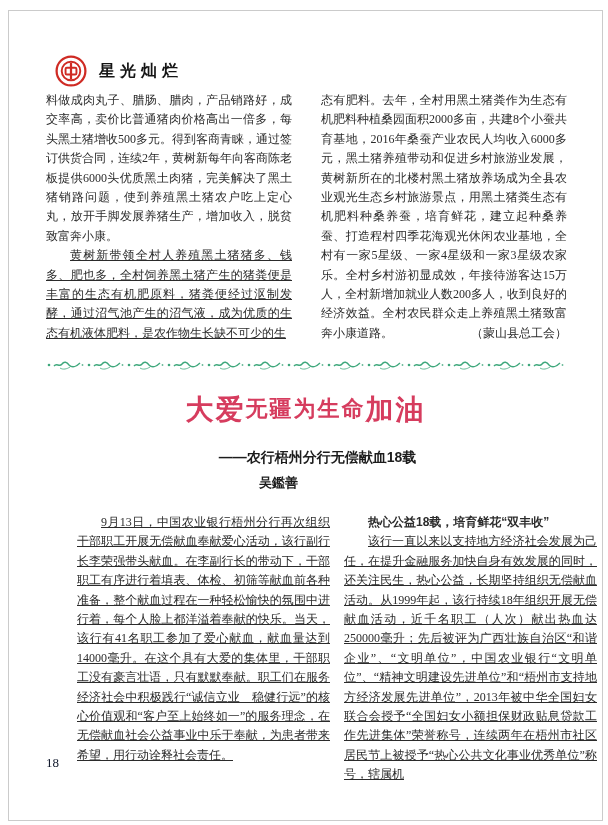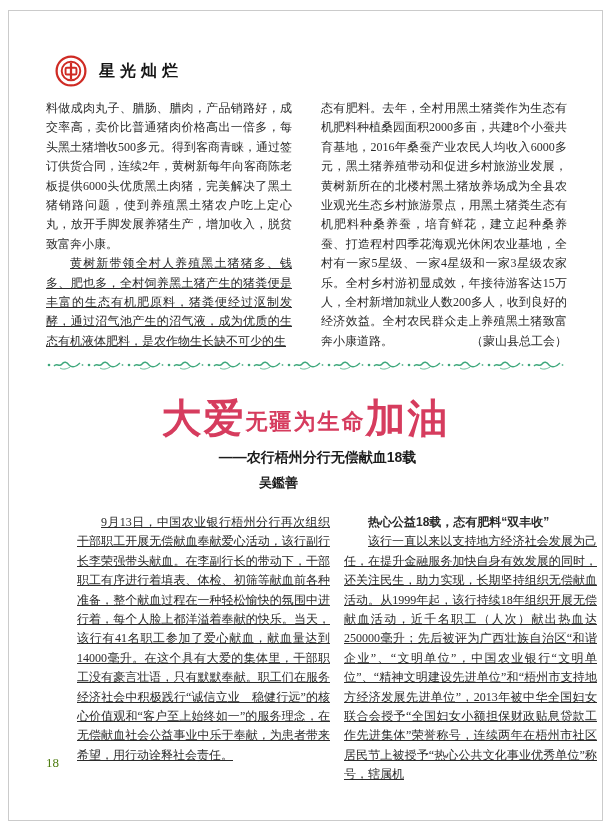--- a/index.html
+++ b/index.html
@@ -14,52 +14,52 @@
   }
   
   .header{position:absolute;top:44px;left:46px;display:flex;align-items:center;}
   .logo{width:32px;height:32px;flex:0 0 auto;}
   .brand{
     margin-left:12px;font-size:16px;font-weight:bold;letter-spacing:5px;color:#141414;
     font-family:Liberation Sans, sans-serif;
   }
   
   .cols{position:absolute;left:37px;width:521px;display:flex;gap:14px;}
-  .top-cols{top:88px;gap:29px;}
+  .top-cols{top:80px;gap:29px;}
   .bottom-cols{top:502px;margin-left:31px;}
   .col{width:253px;font-size:12px;line-height:19.4px;text-align:justify;text-justify:inter-character;}
   .col p{margin:0;}
   .col p.indent{text-indent:2em;text-decoration:underline;}
   .byline{float:right;margin-left:21px;}
   .col-heading{
     font-weight:bold;text-indent:2em;
     font-family:"Liberation Sans","DejaVu Sans",sans-serif;
     font-size:12px;line-height:19.4px;
   }
   
   .divider{position:absolute;left:37px;top:348px;width:521px;height:12px;}
   
   .feature-title{
     position:absolute;top:380px;left:0;width:100%;text-align:center;
     font-family:"DejaVu Sans","Liberation Sans",sans-serif;font-weight:bold;
     color:#d63c5e;white-space:nowrap;
   }
-  .feature-title .big{font-size:40px;letter-spacing:2px;}
+  .feature-title .big{font-size:28px;letter-spacing:2px;}
   .feature-title .mid{font-size:22px;letter-spacing:2px;vertical-align:3px;}
   .subtitle{
     position:absolute;top:438px;left:12px;width:100%;text-align:center;
     font-size:14px;font-weight:bold;color:#1c1c1c;
     font-family:"Liberation Sans","DejaVu Sans",sans-serif;
   }
   .author{
     position:absolute;top:463px;left:-27px;width:100%;text-align:center;
     font-size:13px;font-weight:bold;color:#1c1c1c;
     font-family:"Liberation Sans","DejaVu Sans",sans-serif;
   }
-  .page-number{position:absolute;left:37px;top:744px;font-size:13px;color:#4d7c0f;}
+  .page-number{position:absolute;left:37px;top:744px;font-size:13px;color:#0f172a;}
 </style>
 </head>
 <body>
 
 <div class="page">
 
   <div class="header">
     <svg class="logo" viewBox="0 0 100 100" aria-hidden="true">
       <circle cx="50" cy="50" r="45" fill="none" stroke="#cf2b24" stroke-width="7"></circle>
       <circle cx="50" cy="50" r="29" fill="none" stroke="#cf2b24" stroke-width="6"></circle>
@@ -95,20 +95,20 @@
     <span class="big">大爱</span><span class="mid">无疆为生命</span><span class="big">加油</span>
   </div>
   <div class="subtitle">——农行梧州分行无偿献血18载</div>
   <div class="author">吴鑑善</div>
 
   <div class="cols bottom-cols">
     <div class="col">
       <p class="indent">9月13日，中国农业银行梧州分行再次组织干部职工开展无偿献血奉献爱心活动，该行副行长李荣强带头献血。在李副行长的带动下，干部职工有序进行着填表、体检、初筛等献血前各种准备，整个献血过程在一种轻松愉快的氛围中进行着，每个人脸上都洋溢着奉献的快乐。当天，该行有41名职工参加了爱心献血，献血量达到14000毫升。在这个具有大爱的集体里，干部职工没有豪言壮语，只有默默奉献。职工们在服务经济社会中积极践行“诚信立业　稳健行远”的核心价值观和“客户至上始终如一”的服务理念，在无偿献血社会公益事业中乐于奉献，为患者带来希望，用行动诠释社会责任。</p>
     </div>
     <div class="col">
-      <p class="col-heading">热心公益18载，态有肥料“双丰收”</p>
-      <p class="indent">该行一直以来以支持地方经济社会发展为己任，在提升金融服务加快自身有效发展的同时，还关注民生，助力实现，长期坚持组织无偿献血活动。从1999年起，该行持续18年组织开展无偿献血活动，近千名职工（人次）献出热血达250000毫升；先后被评为广西壮族自治区“和谐企业”、“文明单位”，中国农业银行“文明单位”、“精神文明建设先进单位”和“梧州市支持地方经济发展先进单位”，2013年被中华全国妇女联合会授予“全国妇女小额担保财政贴息贷款工作先进集体”荣誉称号，连续两年在梧州市社区居民节上被授予“热心公共文化事业优秀单位”称号，辖属机</p>
+      <p class="col-heading">热心公益18载，培育鲜花“双丰收”</p>
+      <p class="indent">该行一直以来以支持地方经济社会发展为己任，在提升金融服务加快自身有效发展的同时，还关注民生，热心公益，长期坚持组织无偿献血活动。从1999年起，该行持续18年组织开展无偿献血活动，近千名职工（人次）献出热血达250000毫升；先后被评为广西壮族自治区“和谐企业”、“文明单位”，中国农业银行“文明单位”、“精神文明建设先进单位”和“梧州市支持地方经济发展先进单位”，2013年被中华全国妇女联合会授予“全国妇女小额担保财政贴息贷款工作先进集体”荣誉称号，连续两年在梧州市社区居民节上被授予“热心公共文化事业优秀单位”称号，辖属机</p>
     </div>
   </div>
 
   <div class="page-number">18</div>
 
 </div>
 
 </body></html>

